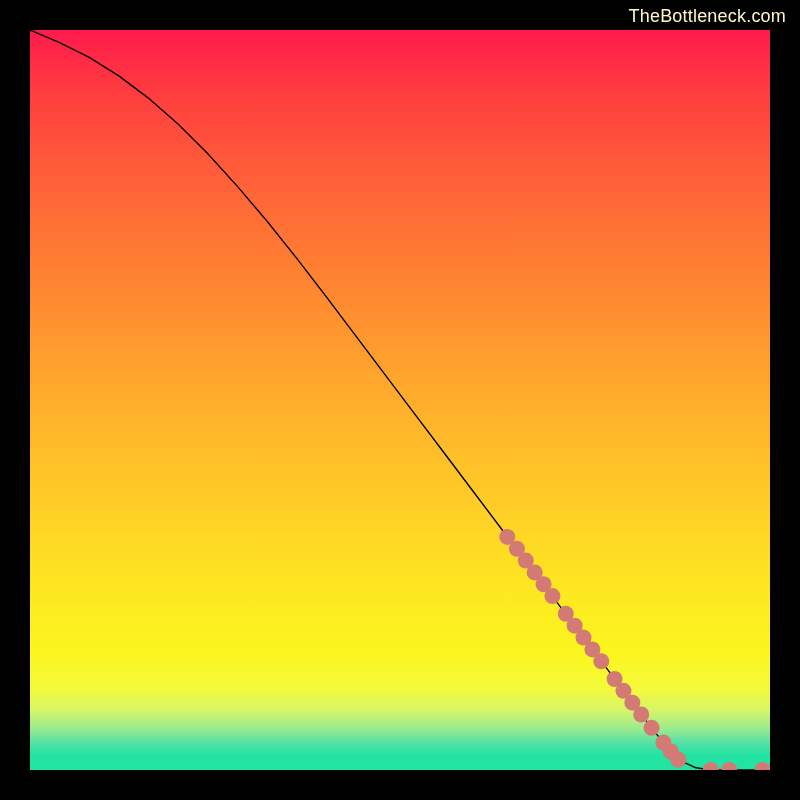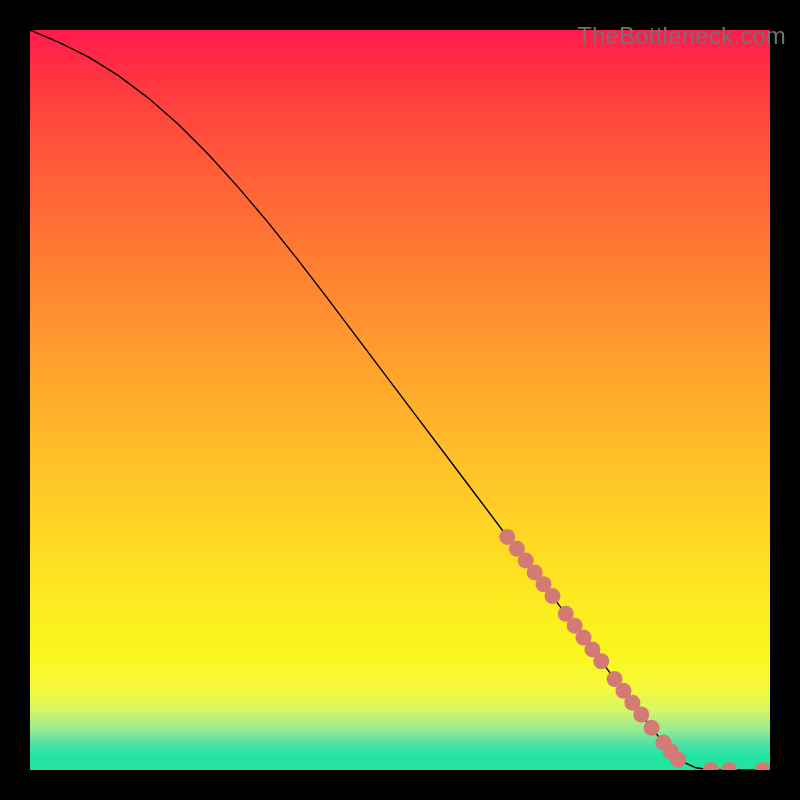--- a/index.html
+++ b/index.html
@@ -45,24 +45,24 @@
   .plot svg {
     position: absolute;
     left: 0;
     top: 0;
     width: 740px;
     height: 740px;
     display: block;
   }
   .watermark {
     position: absolute;
-    top: 22px;
+    top: 6px;
     right: 14px;
-    color: #737373;
-    font-size: 24px;
+    color: #fef9c3;
+    font-size: 18px;
     letter-spacing: 0.2px;
     user-select: none;
   }
 </style>
 </head>
 <body>
 
 <div class="frame">
   <div class="plot">
     <svg viewBox="0 0 740 740">

